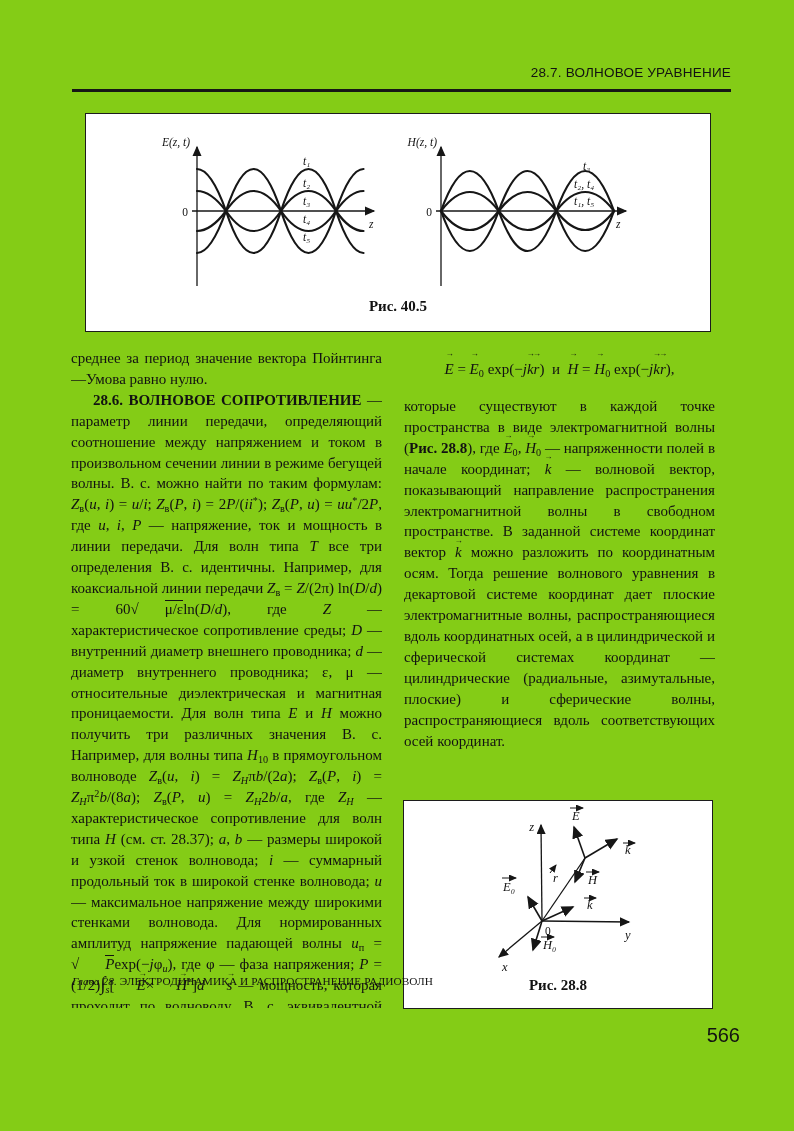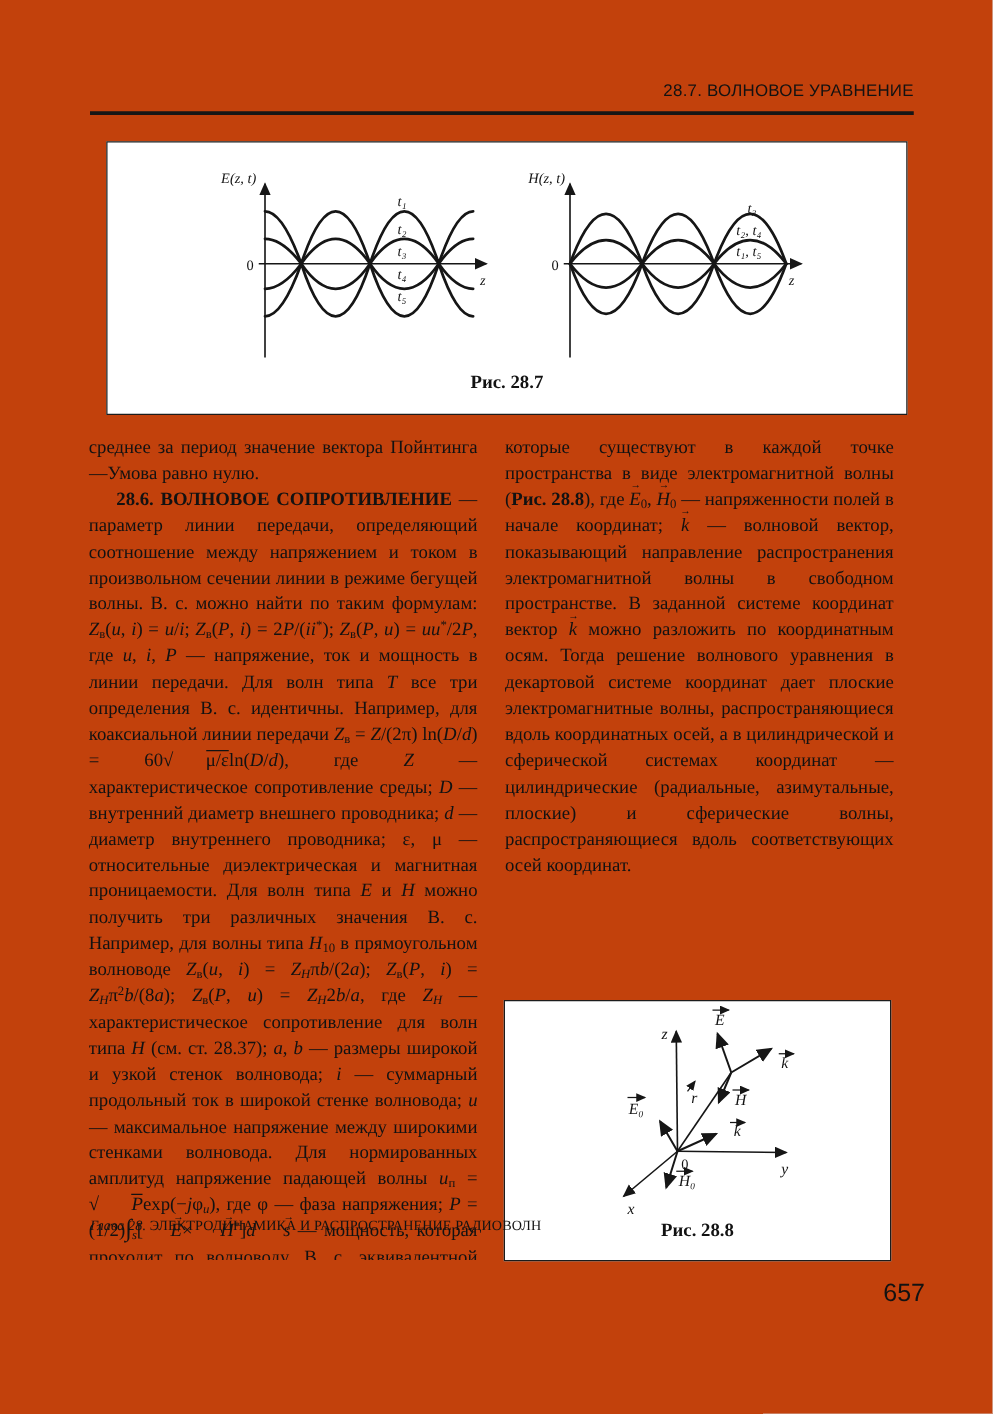--- a/index.html
+++ b/index.html
@@ -1,26 +1,26 @@
 <!DOCTYPE html>
 <html><head>
 <meta charset="utf-8">
 <style>
   html,body{margin:0;padding:0;background:#d9d9d9;}
-  .page{position:relative;width:794px;height:1131px;margin:0 auto;background:#c2410c;
+  .page{position:relative;width:794px;height:1131px;margin:0 auto;background:#84cc16;
         font-family:"Liberation Serif","DejaVu Serif",serif;color:#121212;overflow:hidden;}
 
   
   .running-head{position:absolute;top:65px;right:63px;
         font-family:"Liberation Sans","DejaVu Sans",sans-serif;font-size:13.5px;letter-spacing:.2px;}
   .header-rule{position:absolute;top:89px;left:72px;right:63px;height:0;border-top:3px solid #161616;}
 
   
   .figbox{position:absolute;margin:0;background:#fff;border:1.5px solid #1c1c1c;}
-  .fig1{left:85px;top:113px;width:624px;height:217px;padding-left:15px;}
+  .fig1{left:85px;top:113px;width:624px;height:217px;}
   .fig2{left:403px;top:800px;width:308px;height:207px;}
   .figcap{position:absolute;left:0;right:0;text-align:center;font-weight:bold;font-size:15px;}
   .fig1 .figcap{top:184px;}
   .fig2 .figcap{top:176px;}
   svg{display:block;}
   .flabel{font-style:italic;font-size:11.5px;font-family:"Liberation Serif","DejaVu Serif",serif;fill:#121212;}
   .fnum{font-size:11.5px;font-family:"Liberation Serif","DejaVu Serif",serif;fill:#121212;}
   .f2label{font-style:italic;font-size:12.5px;font-family:"Liberation Serif","DejaVu Serif",serif;fill:#121212;}
 
   
@@ -95,30 +95,31 @@
       <text class="flabel" x="217" y="109">t₄</text>
       <text class="flabel" x="217" y="127">t₅</text>
 
       <text class="flabel" x="351" y="32" text-anchor="end">H(z, t)</text>
       <text class="fnum" x="346" y="102" text-anchor="end">0</text>
       <text class="flabel" x="530" y="114">z</text>
       <text class="flabel" x="497" y="56">t₃</text>
       <text class="flabel" x="488" y="74">t₂, t₄</text>
       <text class="flabel" x="488" y="91">t₁, t₅</text>
     </svg>
-    <figcaption class="figcap">Рис. 28.7</figcaption>
+    <figcaption class="figcap">Рис. 40.5</figcaption>
   </figure>
 
   <div class="col col-left">
     <p class="noindent">среднее за период значение вектора Пойнтинга—Умова равно нулю.</p>
     <p class="indent"><b>28.6. ВОЛНОВОЕ СОПРОТИВЛЕНИЕ</b> — параметр линии передачи, определяющий соотношение между напряжением и током в произвольном сечении линии в режиме бегущей волны. В. с. можно найти по таким формулам: <i>Z</i><sub>в</sub>(<i>u</i>, <i>i</i>) = <i>u</i>/<i>i</i>; <i>Z</i><sub>в</sub>(<i>P</i>, <i>i</i>) = 2<i>P</i>/(<i>ii</i><sup>*</sup>); <i>Z</i><sub>в</sub>(<i>P</i>, <i>u</i>) = <i>uu</i><sup>*</sup>/2<i>P</i>, где <i>u</i>, <i>i</i>, <i>P</i> — напряжение, ток и мощность в линии передачи. Для волн типа <i>T</i> все три определения В. с. идентичны. Например, для коаксиальной линии передачи <i>Z</i><sub>в</sub> = <i>Z</i>/(2π) ln(<i>D</i>/<i>d</i>) = 60√<span class="ovl">μ/ε</span>ln(<i>D</i>/<i>d</i>), где <i>Z</i> — характеристическое сопротивление среды; <i>D</i> — внутренний диаметр внешнего проводника; <i>d</i> — диаметр внутреннего проводника; ε, μ — относительные диэлектрическая и магнитная проницаемости. Для волн типа <i>E</i> и <i>H</i> можно получить три различных значения В. с. Например, для волны типа <i>H</i><sub>10</sub> в прямоугольном волноводе <i>Z</i><sub>в</sub>(<i>u</i>, <i>i</i>) = <i>Z<sub>H</sub></i>π<i>b</i>/(2<i>a</i>); <i>Z</i><sub>в</sub>(<i>P</i>, <i>i</i>) = <i>Z<sub>H</sub></i>π<sup>2</sup><i>b</i>/(8<i>a</i>); <i>Z</i><sub>в</sub>(<i>P</i>, <i>u</i>) = <i>Z<sub>H</sub></i>2<i>b</i>/<i>a</i>, где <i>Z<sub>H</sub></i> — характеристическое сопротивление для волн типа <i>H</i> (см. ст. 28.37); <i>a</i>, <i>b</i> — размеры широкой и узкой стенок волновода; <i>i</i> — суммарный продольный ток в широкой стенке волновода; <i>u</i> — максимальное напряжение между широкими стенками волновода. Для нормированных амплитуд напряжение падающей волны <i>u</i><sub>п</sub> = √<span class="ovl"><i>P</i></span>exp(−<i>j</i>φ<sub><i>u</i></sub>), где φ — фаза напряжения; <i>P</i> = (1/2)<span class="int">∫</span><sub><i>s</i></sub>[<span class="vec">E</span>×<span class="vec">H</span><sup>*</sup>]<i>d</i><span class="vec">s</span> — мощность, которая проходит по волноводу. В. с. эквивалентной длинной линии безразмерно и равно 1.</p>
 
   </div>
 
   <div class="col col-right">
+    <div class="eq"><span class="vec">E</span> = <span class="vec">E</span><sub>0</sub> exp(−<i>j</i><span class="vec">k</span><span class="vec">r</span>)&nbsp; и &nbsp;<span class="vec">H</span> = <span class="vec">H</span><sub>0</sub> exp(−<i>j</i><span class="vec">k</span><span class="vec">r</span>),</div>
     <p class="noindent">которые существуют в каждой точке пространства в виде электромагнитной волны (<b>Рис. 28.8</b>), где <span class="vec">E</span><sub>0</sub>, <span class="vec">H</span><sub>0</sub> — напряженности полей в начале координат; <span class="vec">k</span> — волновой вектор, показывающий направление распространения электромагнитной волны в свободном пространстве. В заданной системе координат вектор <span class="vec">k</span> можно разложить по координатным осям. Тогда решение волнового уравнения в декартовой системе координат дает плоские электромагнитные волны, распространяющиеся вдоль координатных осей, а в цилиндрической и сферической системах координат — цилиндрические (радиальные, азимутальные, плоские) и сферические волны, распространяющиеся вдоль соответствующих осей координат.</p>
   </div>
 
   <figure class="figbox fig2">
     <svg width="308" height="207" viewBox="0 0 308 207">
 
       <g stroke="#161616" stroke-width="1.3" fill="none">
         <line x1="138" y1="120" x2="137" y2="24" marker-end="url(#ah)"></line>
         <line x1="138" y1="120" x2="225" y2="121" marker-end="url(#ah)"></line>
         <line x1="138" y1="120" x2="95" y2="156" marker-end="url(#ah)"></line>
@@ -157,15 +158,15 @@
       <text class="f2label" x="221" y="53">k</text>
       <text class="f2label" x="184" y="83">H</text>
     </svg>
     <figcaption class="figcap">Рис. 28.8</figcaption>
   </figure>
 
   <div class="footer-left">
     <span class="ital">Глава 28.</span>
     <span>ЭЛЕКТРОДИНАМИКА И РАСПРОСТРАНЕНИЕ РАДИОВОЛН</span>
   </div>
-  <div class="page-number">657</div>
+  <div class="page-number">566</div>
 
 </div>
 
 </body></html>

